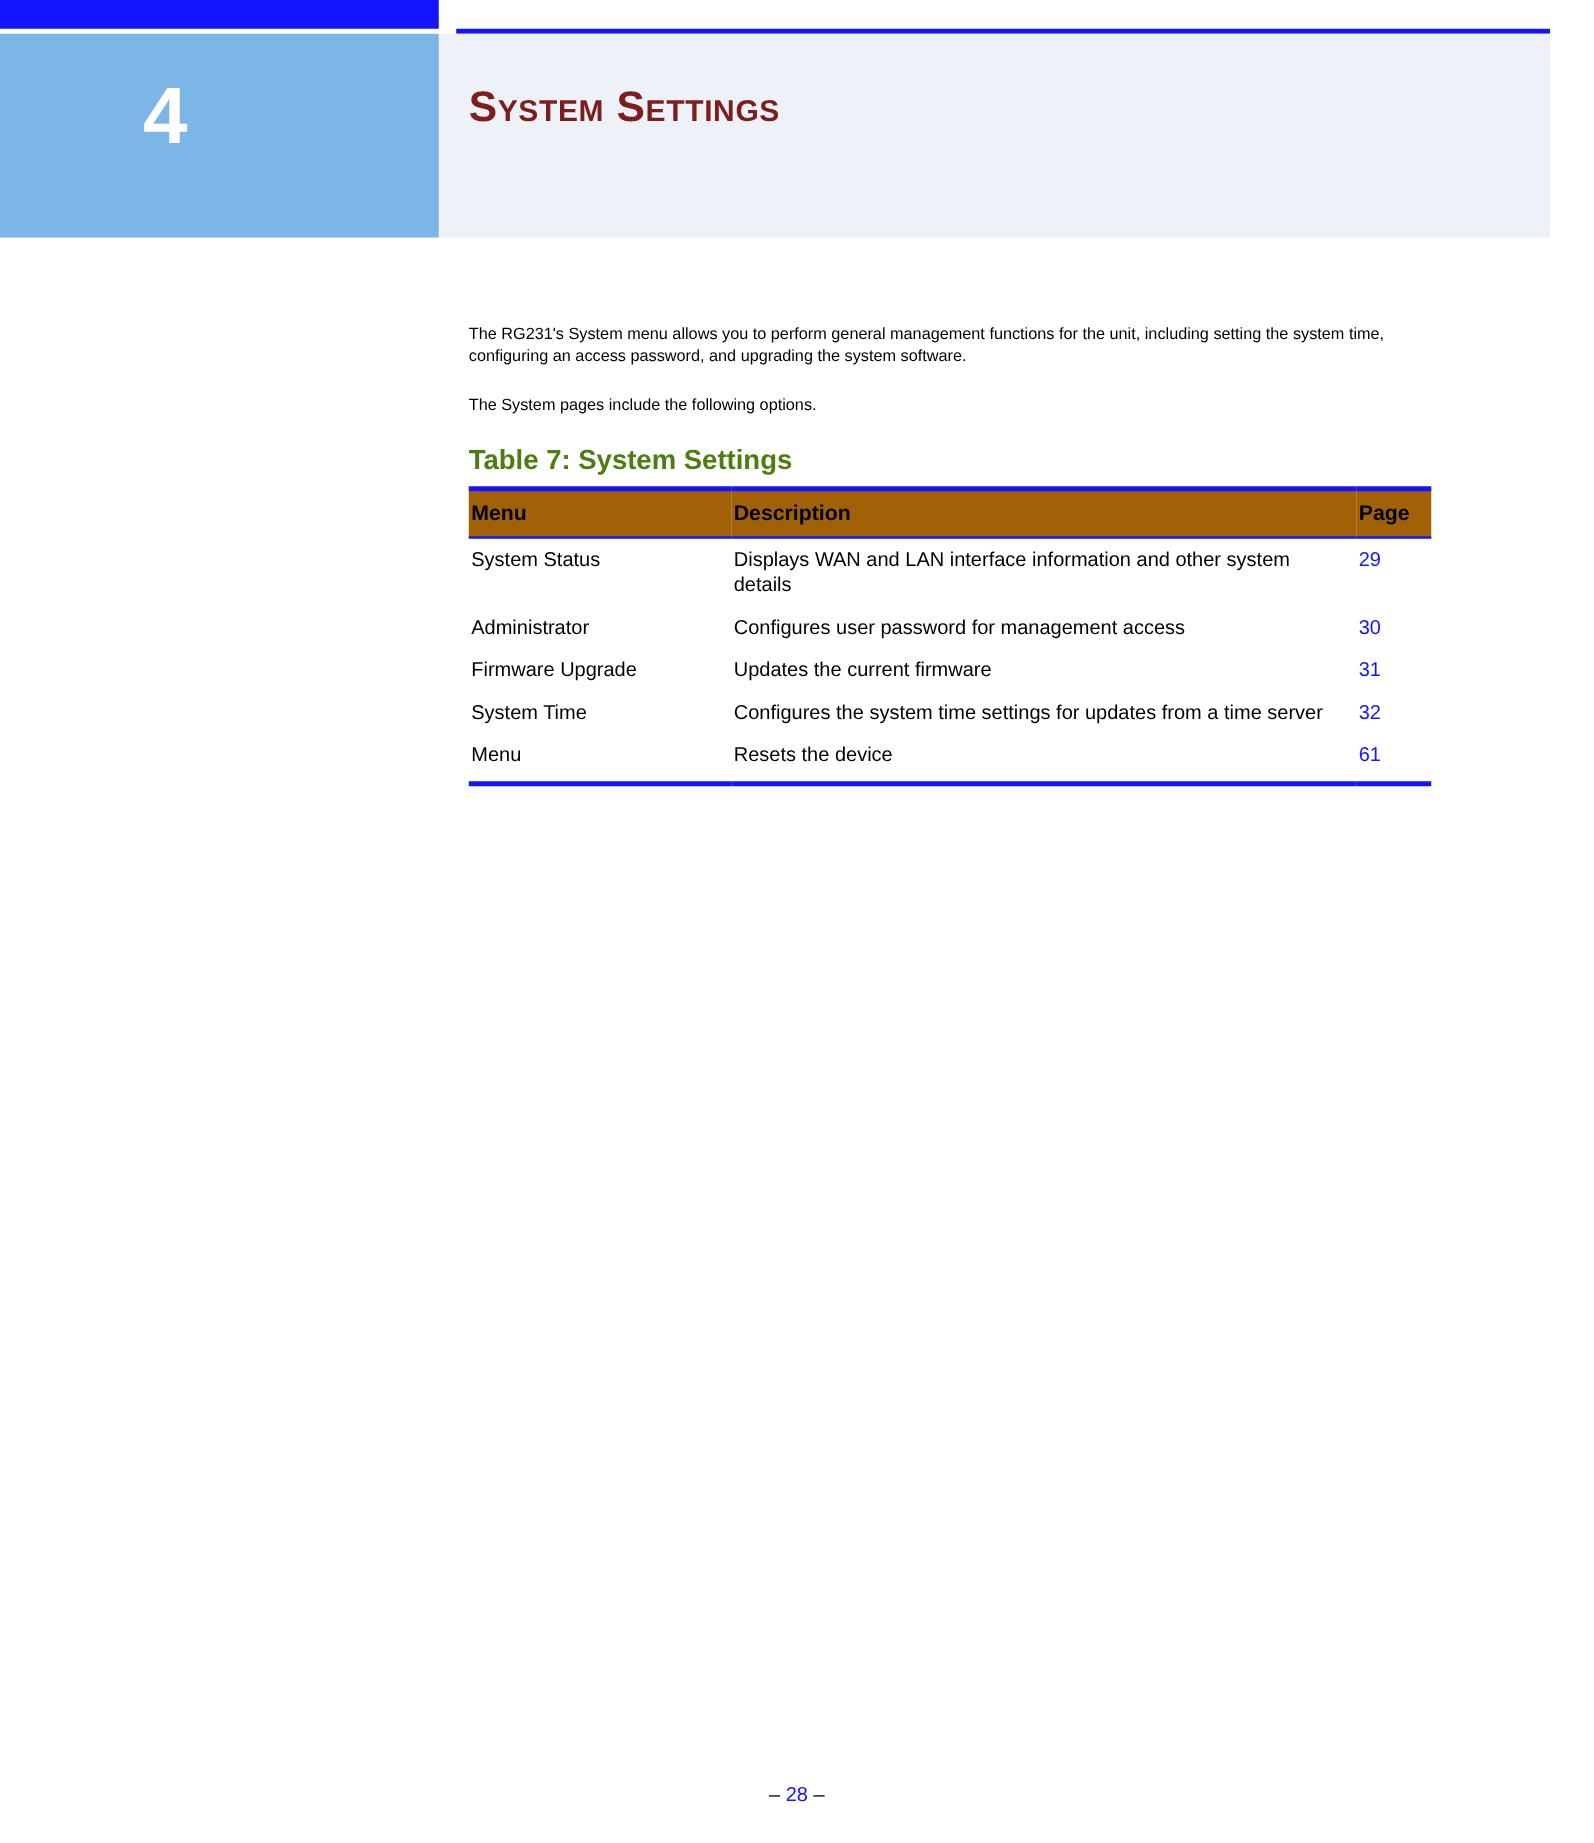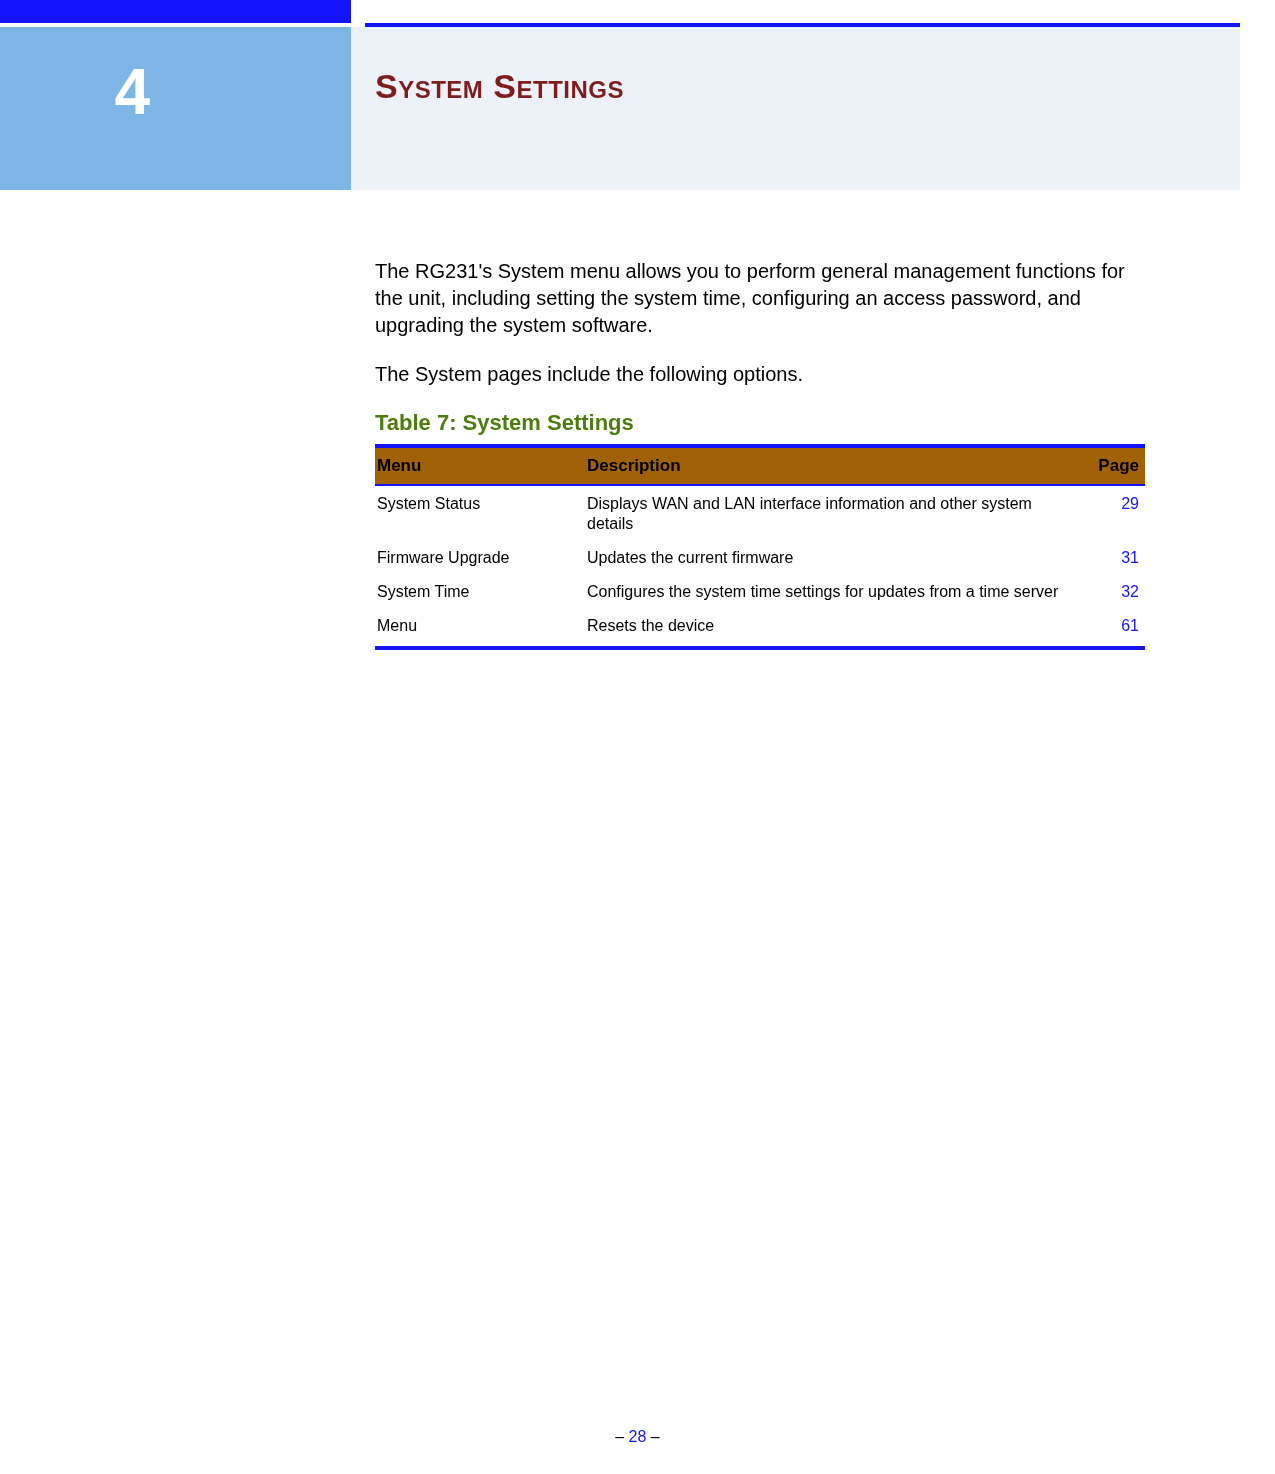--- a/index.html
+++ b/index.html
@@ -8,31 +8,31 @@
 
   .top-blue-bar { position: absolute; top: 0; left: 0; width: 351px; height: 23px; background: #1414ff; }
   .top-rule { position: absolute; top: 23px; left: 365px; right: 35px; height: 4px; background: #1414ff; }
 
   .header-band { position: absolute; top: 27px; left: 0; right: 35px; height: 163px; background: #edf2f9; }
   .chapter-tab { position: absolute; top: 0; left: 0; width: 351px; height: 163px; background: #7cb6e6; }
   .chapter-num { position: absolute; top: 28px; left: 0; width: 150px; text-align: right; color: #ffffff; font-size: 64px; font-weight: 700; font-family: Verdana, Geneva, sans-serif; }
   .chapter-title { position: absolute; top: 40px; left: 375px; color: #7f1d1d; font-weight: 700; font-size: 34px; letter-spacing: 0.5px; font-variant: small-caps; }
 
   .body { position: absolute; top: 258px; left: 375px; width: 770px; }
-  .para { font-size: 20px; line-height: 1.35; margin-bottom: 22px; }
+  .para { font-size: 13px; line-height: 1.35; margin-bottom: 22px; }
 
   .table-caption { color: #4d7c0f; font-weight: 700; font-size: 22px; margin: 18px 0 8px 0; }
 
   table.sys { width: 100%; border-collapse: collapse; }
   table.sys thead tr { }
   table.sys th { text-align: left; font-weight: 700; font-size: 17px; padding: 8px 6px 8px 2px; border-top: 4px solid #1414ff; border-bottom: 2px solid #1414ff; background: #a16207; }
-  table.sys th.page-col { text-align: right; width: 60px; }
+  table.sys th.page-col { text-align: left; width: 60px; }
   table.sys td { font-size: 16px; padding: 8px 6px 6px 2px; vertical-align: top; line-height: 1.25; }
   table.sys td.menu-col { width: 210px; }
-  table.sys td.page-col { width: 60px; text-align: right; }
+  table.sys td.page-col { width: 60px; }
   table.sys tbody tr.last td { border-bottom: 4px solid #1414ff; padding-bottom: 10px;}
   .page-link { color: #1414ff; text-decoration: none; }
 
   .footer { position: absolute; bottom: 28px; left: 0; width: 1275px; text-align: center; font-size: 16px; color: #000; }
   .footer .pgnum { color: #1414ff; text-align: center; }
 </style>
 </head>
 <body>
 
 <div class="page">
@@ -61,20 +61,25 @@
           <th class="page-col">Page</th>
         </tr>
       </thead>
       <tbody>
         <tr>
           <td class="menu-col">System Status</td>
           <td>Displays WAN and LAN interface information and other system details</td>
           <td class="page-col"><a class="page-link">29</a></td>
         </tr>
         <tr>
+          <td class="menu-col">Administrator</td>
+          <td>Configures user password for management access</td>
+          <td class="page-col"><a class="page-link">30</a></td>
+        </tr>
+        <tr>
           <td class="menu-col">Firmware Upgrade</td>
           <td>Updates the current firmware</td>
           <td class="page-col"><a class="page-link">31</a></td>
         </tr>
         <tr>
           <td class="menu-col">System Time</td>
           <td>Configures the system time settings for updates from a time server</td>
           <td class="page-col"><a class="page-link">32</a></td>
         </tr>
         <tr class="last">

